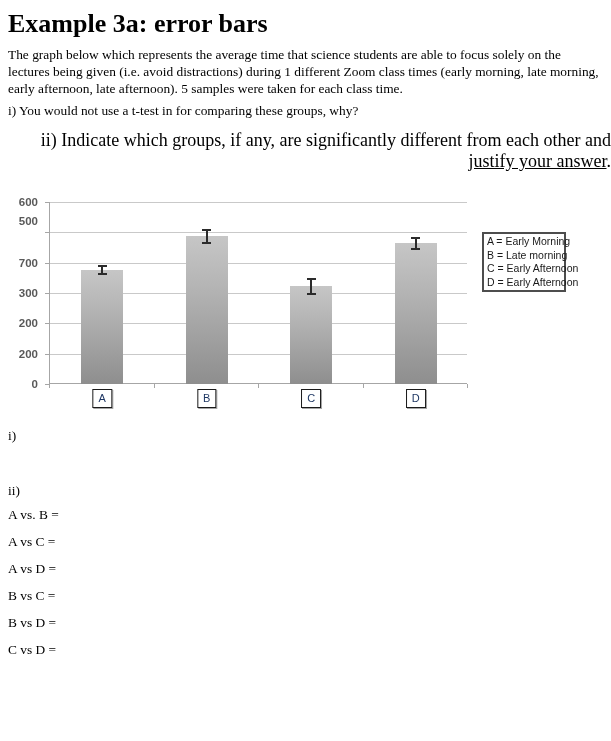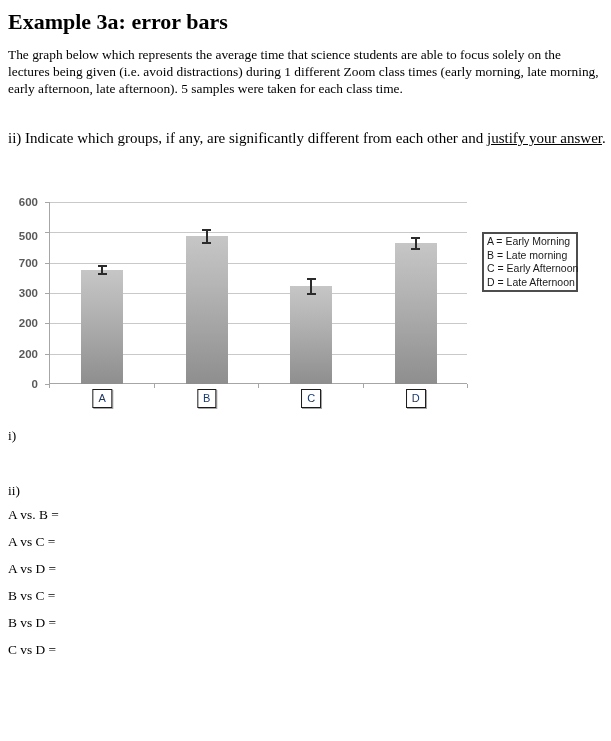--- a/index.html
+++ b/index.html
@@ -8,28 +8,28 @@
     position: relative;
     width: 611px;
     height: 741px;
     background: #ffffff;
     font-family: "Liberation Serif", serif;
     color: #000000;
     overflow: hidden;
   }
   .title {
     position: absolute; left: 8px; top: 9px;
-    font-size: 22px; font-weight: bold;
+    font-size: 26px; font-weight: bold;
   }
   .intro {
     position: absolute; left: 8px; top: 47px; width: 597px;
     font-size: 13.4px; line-height: 16.8px;
   }
   .q-i { position: absolute; left: 8px; top: 103px; font-size: 13.4px; }
-  .q-ii { position: absolute; left: 8px; top: 130px; font-size: 15px; }
+  .q-ii { position: absolute; left: 8px; top: 130px; font-size: 18px; text-align: right; }
   .q-ii .underline { text-decoration: underline; }
 
   
   .chart {
     position: absolute; left: 0; top: 196px; width: 611px; height: 218px;
     font-family: "Liberation Sans", sans-serif;
   }
   .plot {
     position: absolute; left: 49px; top: 6px; width: 418px; height: 182px;
     border-left: 1px solid #a6a6a6;
@@ -56,21 +56,21 @@
   }
   .err-line { position: absolute; width: 2px; background: #2b2b2b; }
   .err-cap { position: absolute; width: 9px; height: 2px; background: #2b2b2b; }
   .x-label {
     position: absolute; transform: translateX(-50%);
     border: 1px solid #1a1a1a; background: #ffffff;
     font-size: 11px; line-height: 15px; padding: 1px 5px; color: #1f3864;
     box-shadow: 1px 1px 0 rgba(0,0,0,0.35);
   }
   .legend {
-    position: absolute; left: 482px; top: 36px; width: 96px;
+    position: absolute; left: 482px; top: 36px; width: 84px;
     border: 2px solid #4d4d4d; background: #ffffff;
     padding: 1px 3px; font-size: 10.5px; line-height: 13.5px; color: #1a1a1a;
   }
   .legend-row { white-space: nowrap; }
 
   
   .answers { position: absolute; left: 8px; top: 428px; font-size: 13.4px; }
   .ans-i { margin: 0; }
   .ans-ii { margin-top: 39px; }
   .comparisons { margin-top: 8px; }
@@ -78,20 +78,21 @@
 </style>
 </head>
 <body>
 
 <div class="page">
 
   <h1 class="title">Example 3a: error bars</h1>
 
   <p class="intro">The graph below which represents the average time that science students are able to focus solely on the lectures being given (i.e. avoid distractions) during 1 different Zoom class times (early morning, late morning, early afternoon, late afternoon). 5 samples were taken for each class time.</p>
 
+  <p class="q-i">i) You would not use a t-test in for comparing these groups, why?</p>
 
   <p class="q-ii"><span>ii) Indicate which groups, if any, are significantly different from each other and </span><span class="underline">justify your answer</span><span>.</span></p>
 
   <div class="chart">
     <div class="plot">
         <div class="gridline" style="top: 151.667px;"></div>
         <div class="gridline" style="top: 121.333px;"></div>
         <div class="gridline" style="top: 91px;"></div>
         <div class="gridline" style="top: 60.6667px;"></div>
         <div class="gridline" style="top: 30.3333px;"></div>
@@ -110,33 +111,33 @@
         <div class="err-cap" style="left: 256.75px; top: 90.91px;"></div>
         <div class="bar" style="left: 344.75px; top: 41.2533px; height: 140.747px;"></div>
         <div class="err-line" style="left: 364.75px; top: 35.1867px; height: 12.1333px;"></div>
         <div class="err-cap" style="left: 361.25px; top: 35.1867px;"></div>
         <div class="err-cap" style="left: 361.25px; top: 46.32px;"></div>
       </div>
     <div class="legend">
         <div class="legend-row">A = Early Morning</div>
         <div class="legend-row">B = Late morning</div>
         <div class="legend-row">C = Early Afternoon</div>
-        <div class="legend-row">D = Late Afternoon</div>
+        <div class="legend-row">D = Early Afternoon</div>
       </div>
   <div class="ytick-label" style="top: 181px;">0</div>
       <div class="ytick-mark" style="top: 188px;"></div>
       <div class="ytick-label" style="top: 150.667px;">200</div>
       <div class="ytick-mark" style="top: 157.667px;"></div>
       <div class="ytick-label" style="top: 120.333px;">200</div>
       <div class="ytick-mark" style="top: 127.333px;"></div>
       <div class="ytick-label" style="top: 90px;">300</div>
       <div class="ytick-mark" style="top: 97px;"></div>
       <div class="ytick-label" style="top: 59.6667px;">700</div>
       <div class="ytick-mark" style="top: 66.6667px;"></div>
-      <div class="ytick-label" style="top: 33px;">500</div>
+      <div class="ytick-label" style="top: 18px;">500</div>
       <div class="ytick-mark" style="top: 36.3333px;"></div>
       <div class="ytick-label" style="top: -1px;">600</div>
       <div class="ytick-mark" style="top: 6px;"></div>
       <div class="xtick-mark" style="left: 49px; top: 188px;"></div>
       <div class="xtick-mark" style="left: 153.5px; top: 188px;"></div>
       <div class="xtick-mark" style="left: 258px; top: 188px;"></div>
       <div class="xtick-mark" style="left: 362.5px; top: 188px;"></div>
       <div class="xtick-mark" style="left: 467px; top: 188px;"></div>
       <div class="x-label" style="left: 102.25px; top: 193px;">A</div>
       <div class="x-label" style="left: 206.75px; top: 193px;">B</div>

